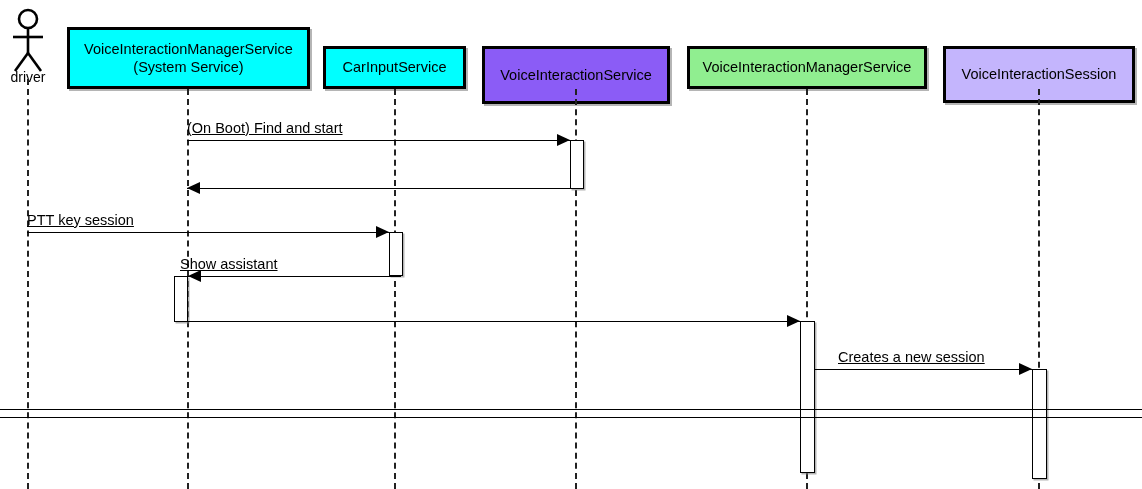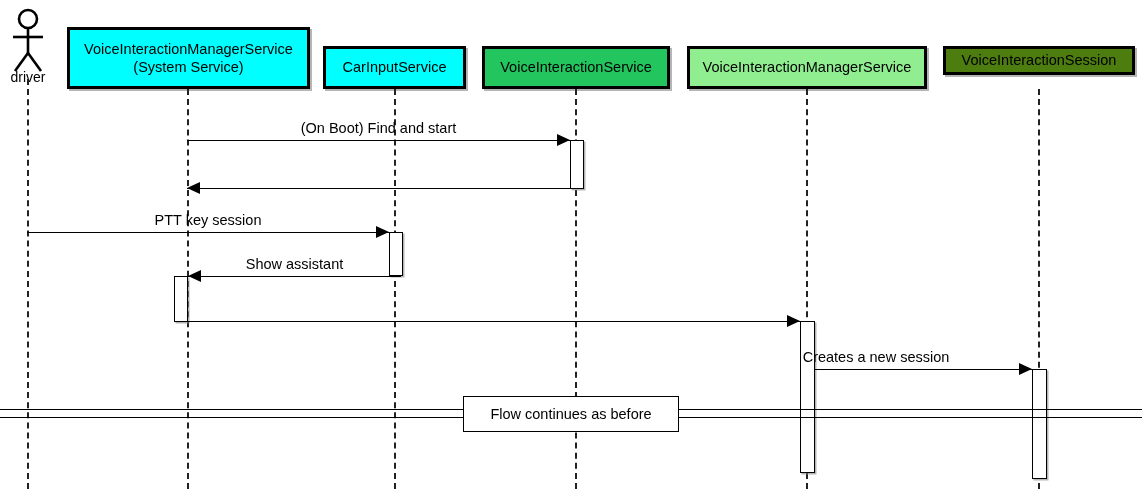--- a/index.html
+++ b/index.html
@@ -77,21 +77,21 @@
   .arrowhead.left {
     border-top: 6px solid transparent;
     border-bottom: 6px solid transparent;
     border-right: 13px solid #000000;
   }
   .msg-label {
     position: absolute;
     font-size: 14.5px;
     color: #000000;
     white-space: nowrap;
-    text-align: center;
+    text-decoration: underline;
   }
   
   .break-line {
     position: absolute;
     left: 0;
     width: 1142px;
     height: 0;
     border-top: 1.6px solid #000000;
   }
   .break-box {
@@ -129,33 +129,33 @@
       <span>(System Service)</span>
     </div>
   </div>
 
   <div class="participant" style="left:323px; top:46px; width:143px; height:43px; background:#00FFFF;">
     <div>
       <span>CarInputService</span>
     </div>
   </div>
 
-  <div class="participant" style="left:482px; top:46px; width:188px; height:43px; background:#22c55e;">
+  <div class="participant" style="left:482px; top:46px; width:188px; height:58px; background:#8b5cf6;">
     <div>
       <span>VoiceInteractionService</span>
     </div>
   </div>
 
   <div class="participant" style="left:687px; top:46px; width:240px; height:43px; background:#90EE90;">
     <div>
       <span>VoiceInteractionManagerService</span>
     </div>
   </div>
 
-  <div class="participant" style="left:943px; top:46px; width:192px; height:29px; background:#4d7c0f;">
+  <div class="participant" style="left:943px; top:46px; width:192px; height:57px; background:#c4b5fd;">
     <div>
       <span>VoiceInteractionSession</span>
     </div>
   </div>
 
   <div class="lifeline" style="left:27px; top:79px; height:410px;"></div>
   <div class="lifeline" style="left:187px; top:89px; height:400px;"></div>
   <div class="lifeline" style="left:394px; top:89px; height:400px;"></div>
   <div class="lifeline" style="left:575px; top:89px; height:400px;"></div>
   <div class="lifeline" style="left:806px; top:89px; height:400px;"></div>
@@ -171,30 +171,27 @@
   <div class="msg-line" style="left:187px; top:140px; width:383px;"></div>
   <div class="arrowhead right" style="left:557px; top:134px;"></div>
 
   <div class="msg-line" style="left:187px; top:188px; width:383px;"></div>
   <div class="arrowhead left" style="left:187px; top:182px;"></div>
 
   <div class="msg-label" style="left:27px; top:212px; width:362px;">PTT key session</div>
   <div class="msg-line" style="left:27px; top:232px; width:362px;"></div>
   <div class="arrowhead right" style="left:376px; top:226px;"></div>
 
-  <div class="msg-label" style="left:188px; top:256px; width:213px;">Show assistant</div>
+  <div class="msg-label" style="left:180px; top:256px; width:213px;">Show assistant</div>
   <div class="msg-line" style="left:188px; top:276px; width:213px;"></div>
   <div class="arrowhead left" style="left:188px; top:270px;"></div>
 
   <div class="msg-line" style="left:188px; top:321px; width:613px;"></div>
   <div class="arrowhead right" style="left:787px; top:315px;"></div>
 
-  <div class="msg-label" style="left:767px; top:349px; width:218px;">Creates a new session</div>
+  <div class="msg-label" style="left:838px; top:349px; width:218px;">Creates a new session</div>
   <div class="msg-line" style="left:815px; top:369px; width:218px;"></div>
   <div class="arrowhead right" style="left:1019px; top:363px;"></div>
 
   <div class="break-line" style="top:409px;"></div>
   <div class="break-line" style="top:417px;"></div>
-  <div class="break-box" style="left:463px; top:396px; width:216px; height:36px;">
-    <span>Flow continues as before</span>
-  </div>
 
 </div>
 
 </body></html>

